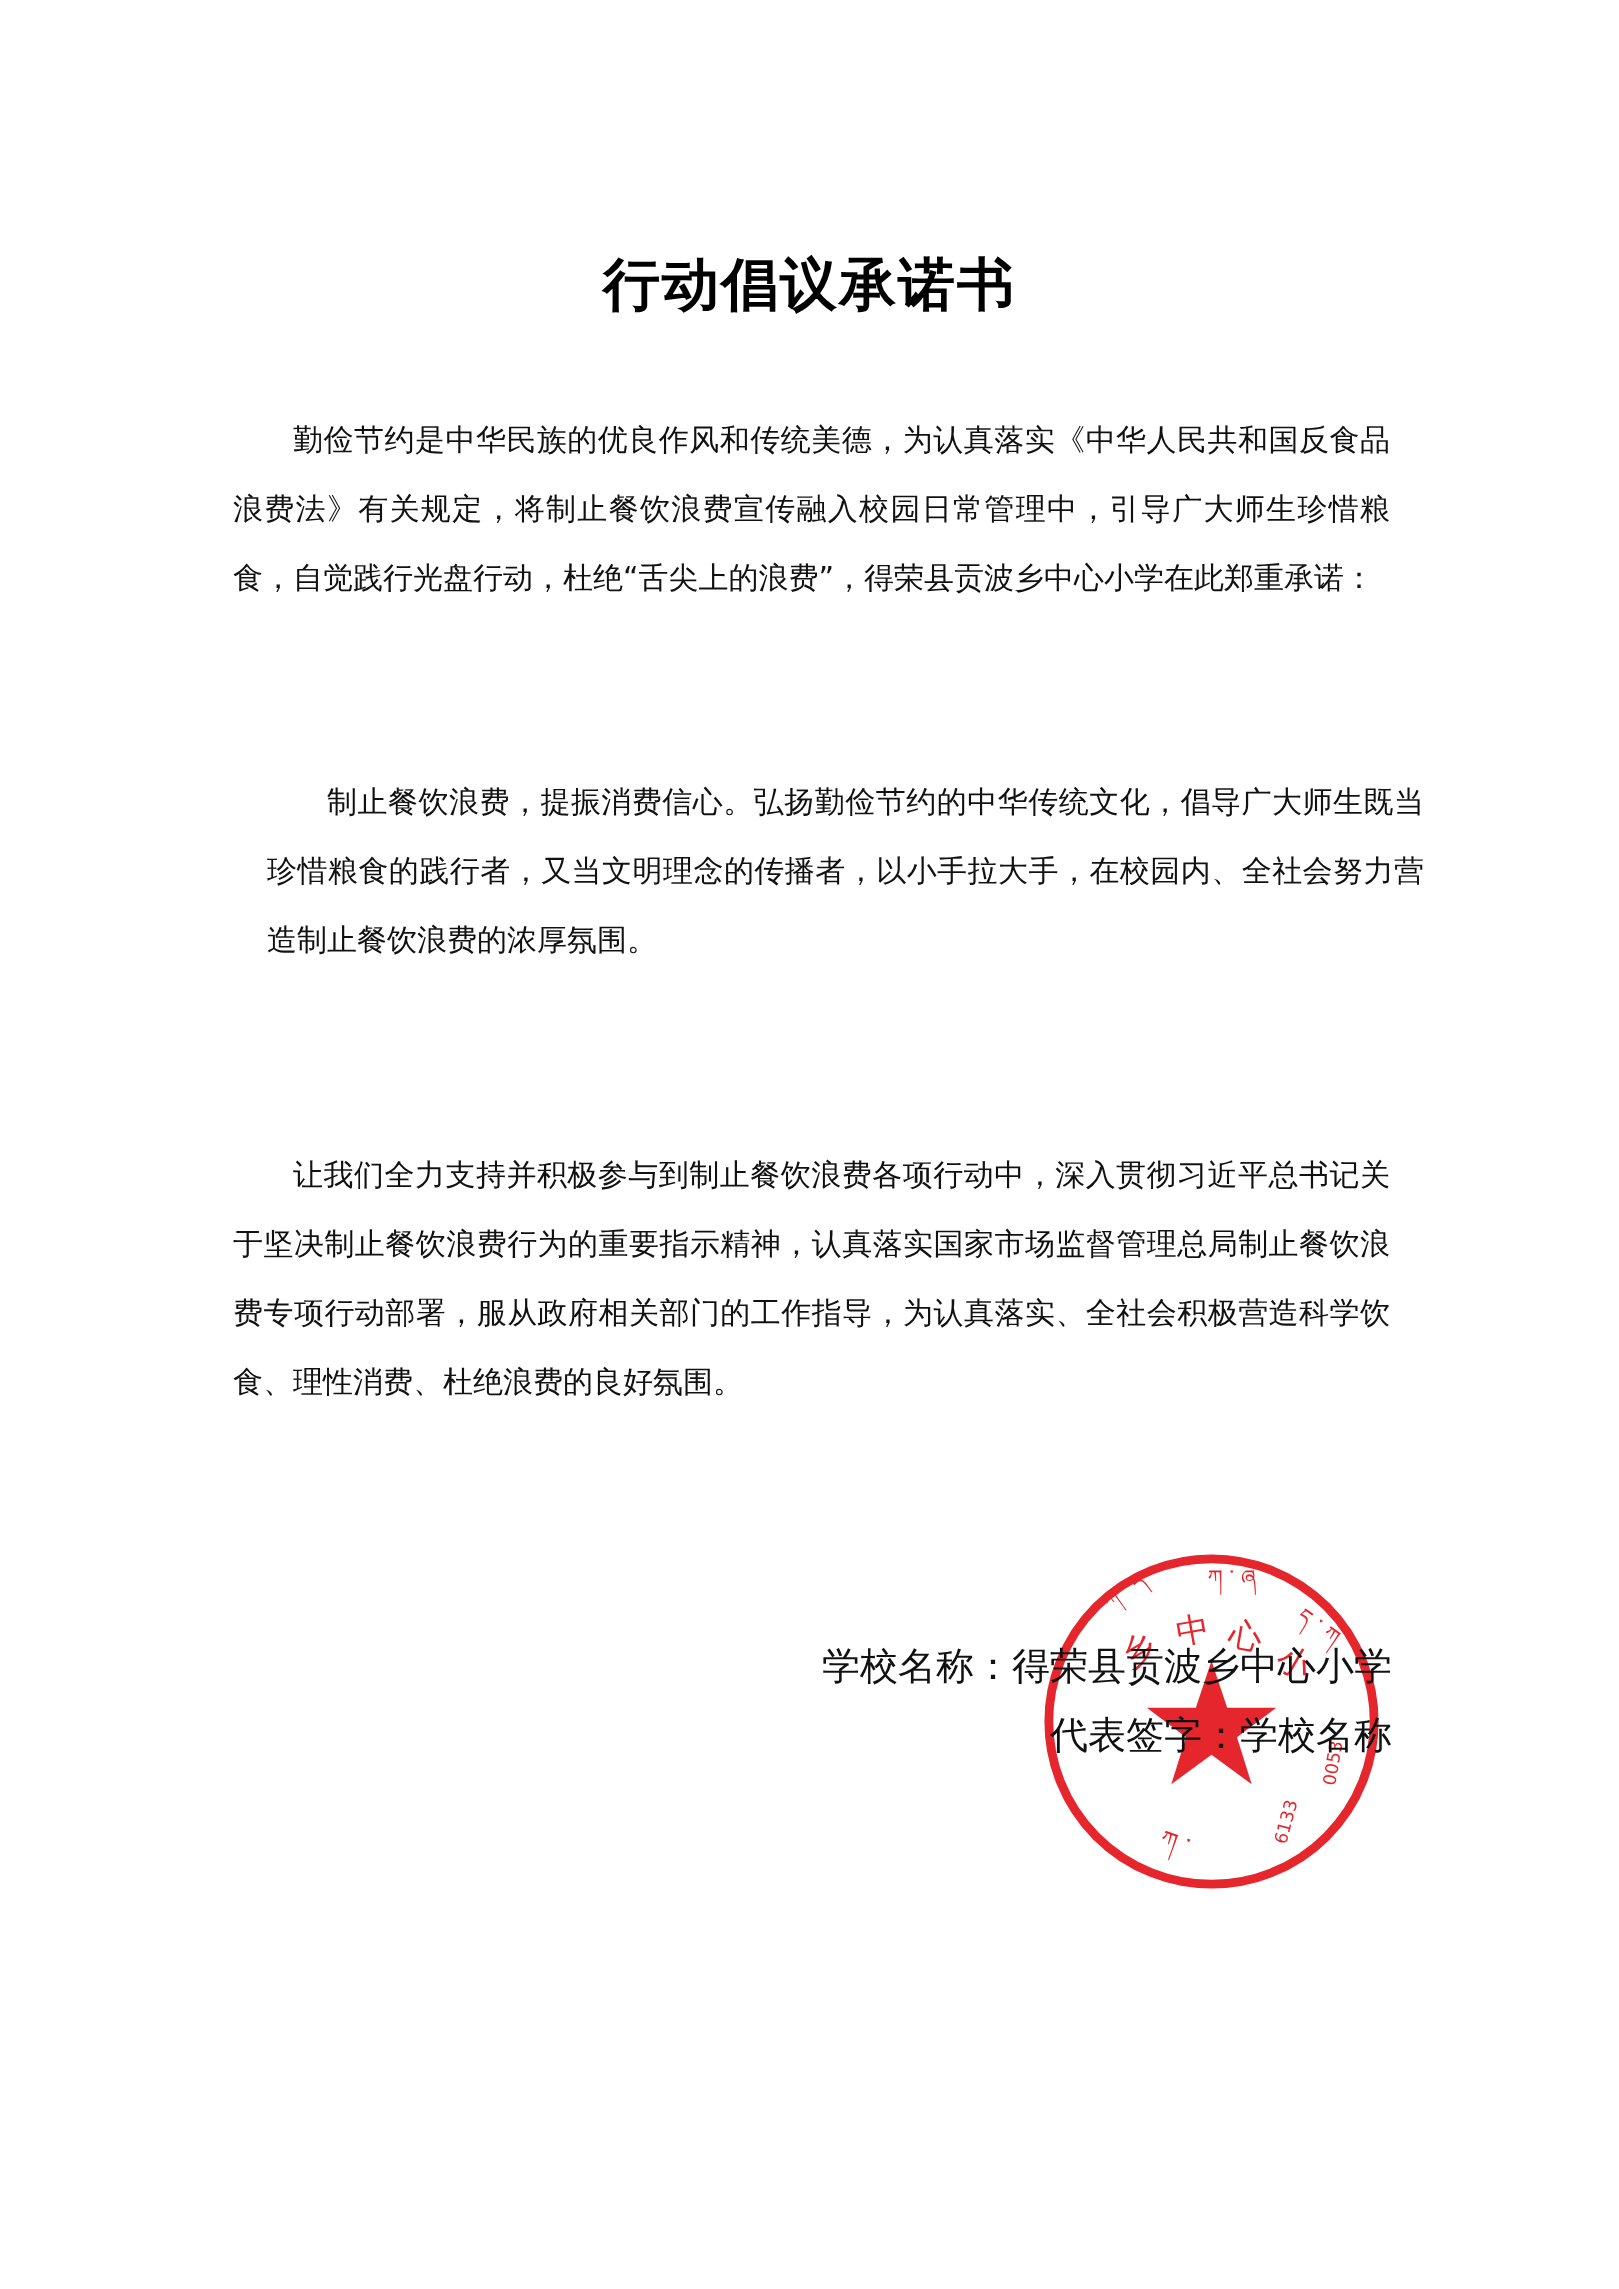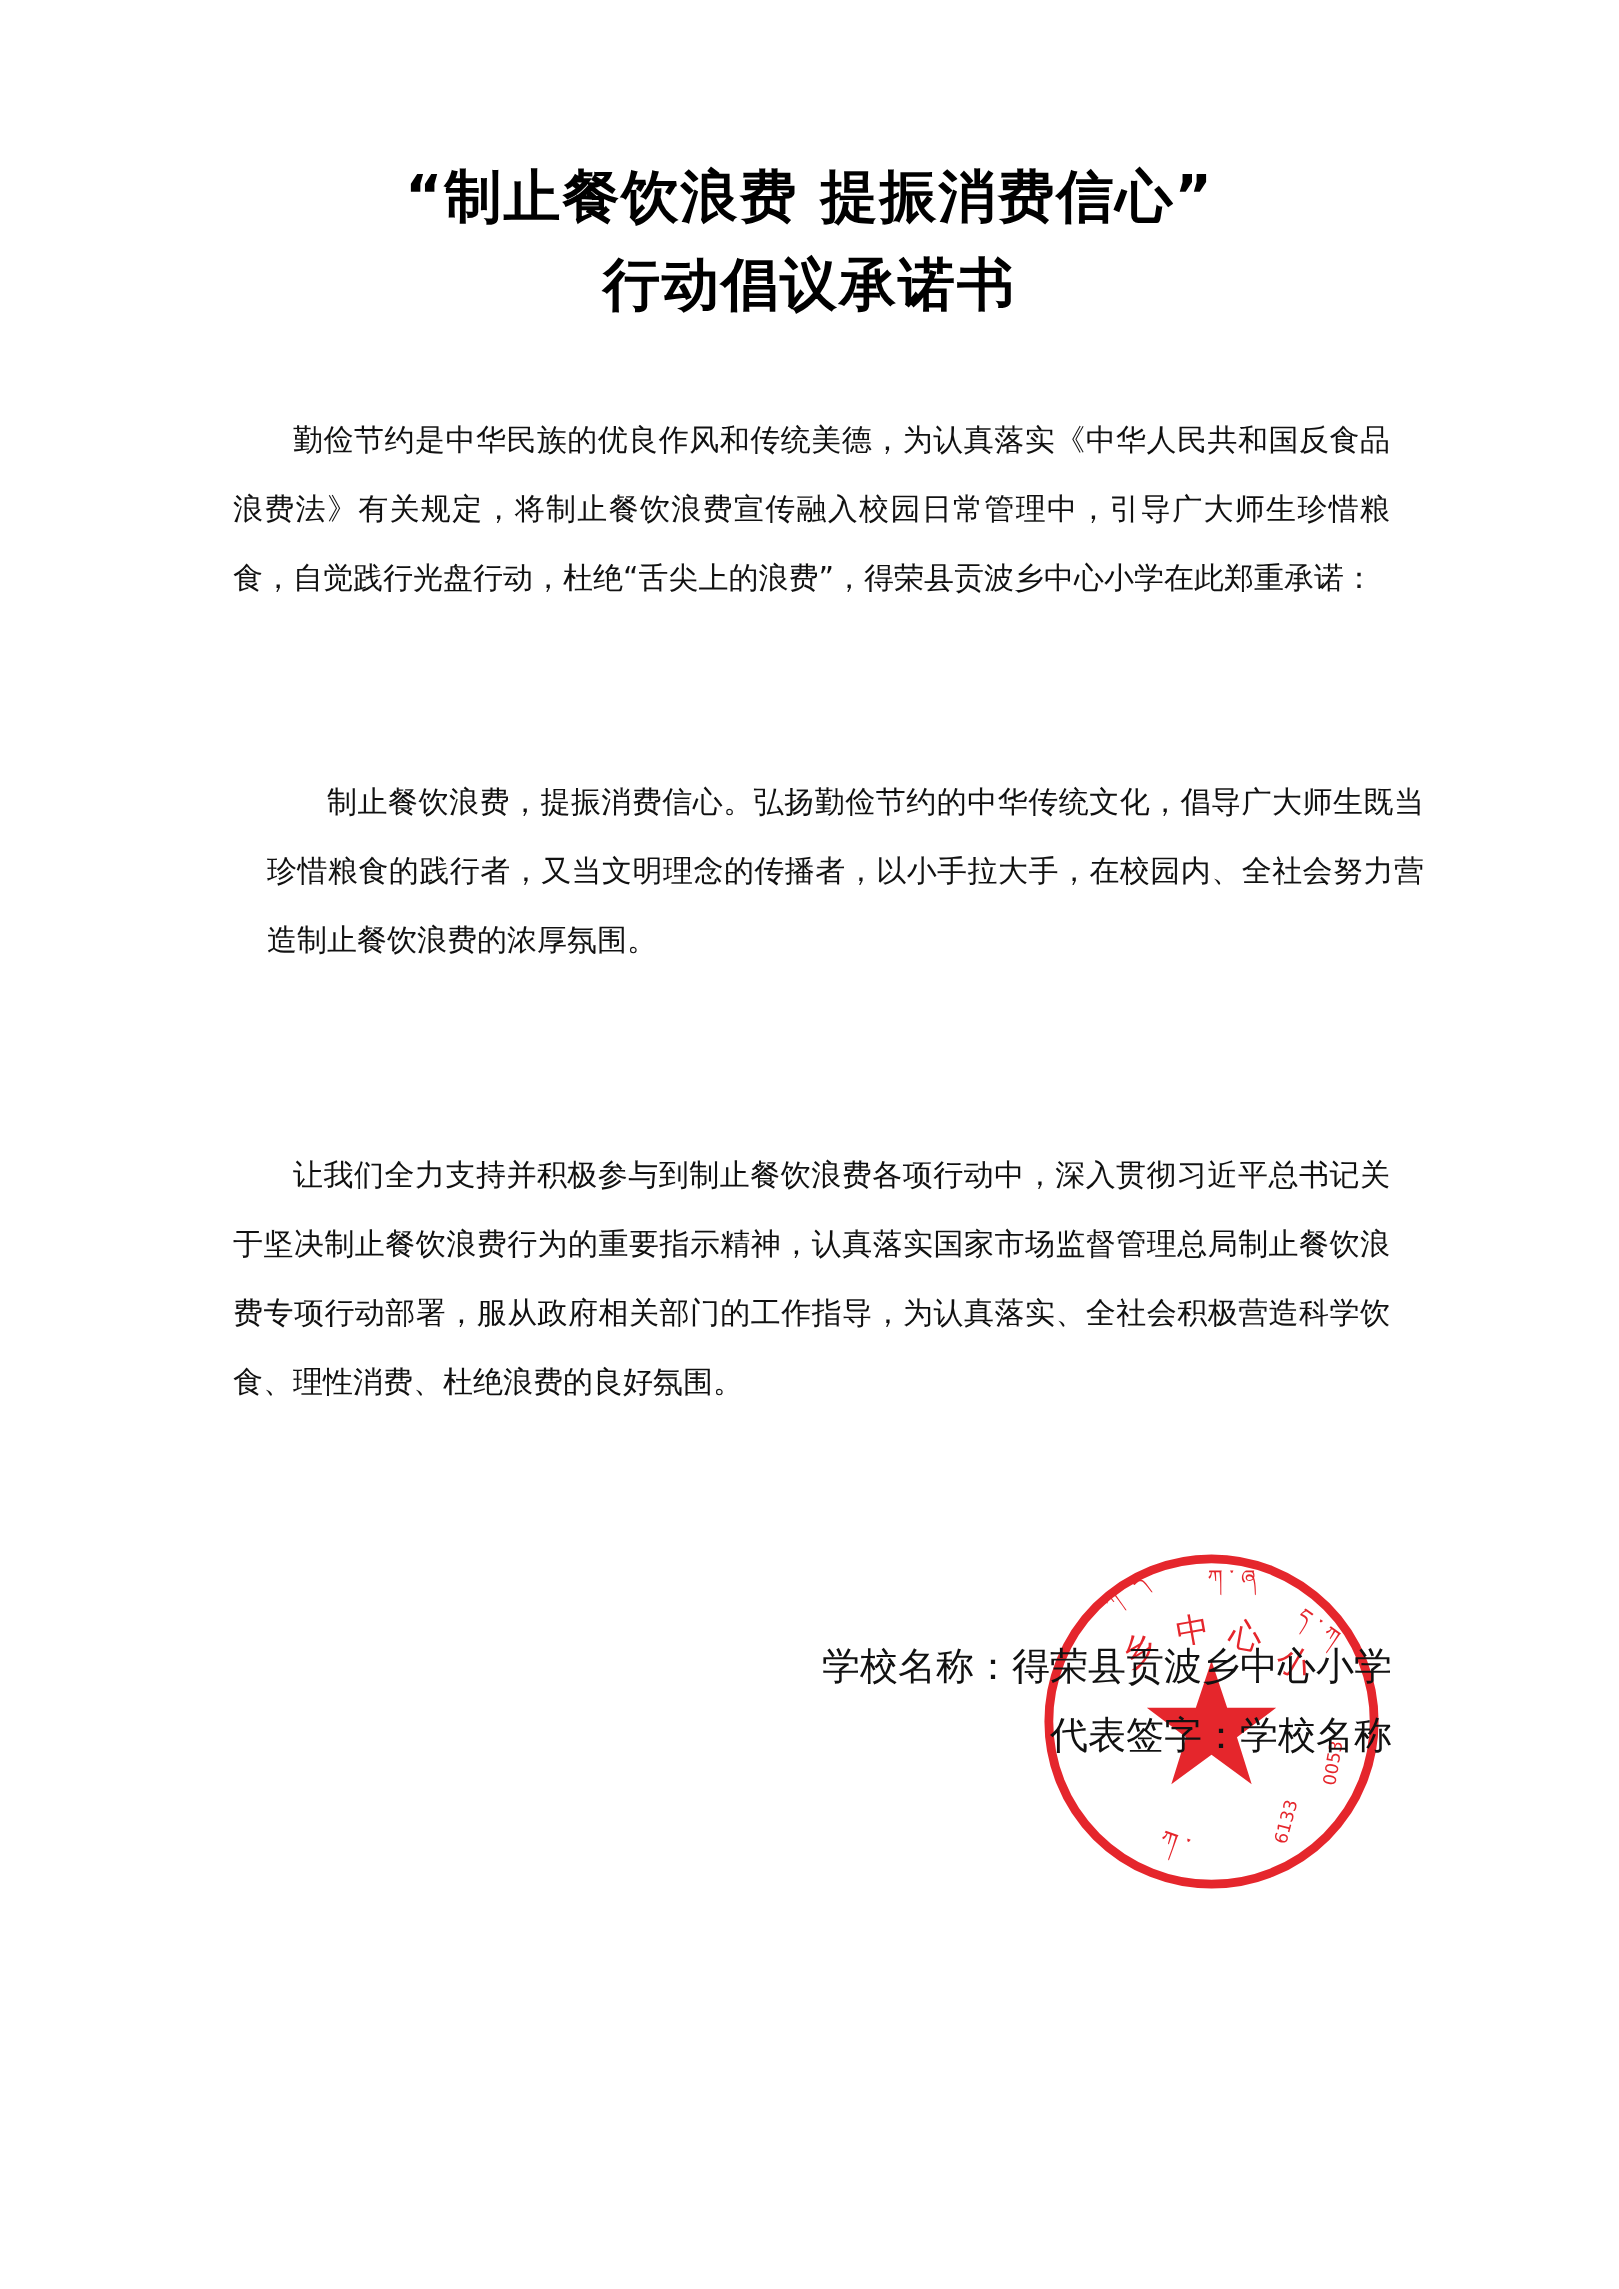--- a/index.html
+++ b/index.html
@@ -69,21 +69,20 @@
       height: 341px;
       z-index: 1;
       opacity: 0.92;
     }
   </style>
 </head>
 <body>
 
 <div class="page">
 
-  <div class="title line1">“制止餐饮浪费  提振消费信心”</div>
   <div class="title line2">行动倡议承诺书</div>
 
   <div class="body-text p1">
     <p class="para">勤俭节约是中华民族的优良作风和传统美德，为认真落实《中华人民共和国反食品浪费法》有关规定，将制止餐饮浪费宣传融入校园日常管理中，引导广大师生珍惜粮食，自觉践行光盘行动，杜绝“舌尖上的浪费”，得荣县贡波乡中心小学在此郑重承诺：</p>
   </div>
 
   <div class="body-text p2">
     <p class="para">制止餐饮浪费，提振消费信心。弘扬勤俭节约的中华传统文化，倡导广大师生既当珍惜粮食的践行者，又当文明理念的传播者，以小手拉大手，在校园内、全社会努力营造制止餐饮浪费的浓厚氛围。</p>
   </div>
 

